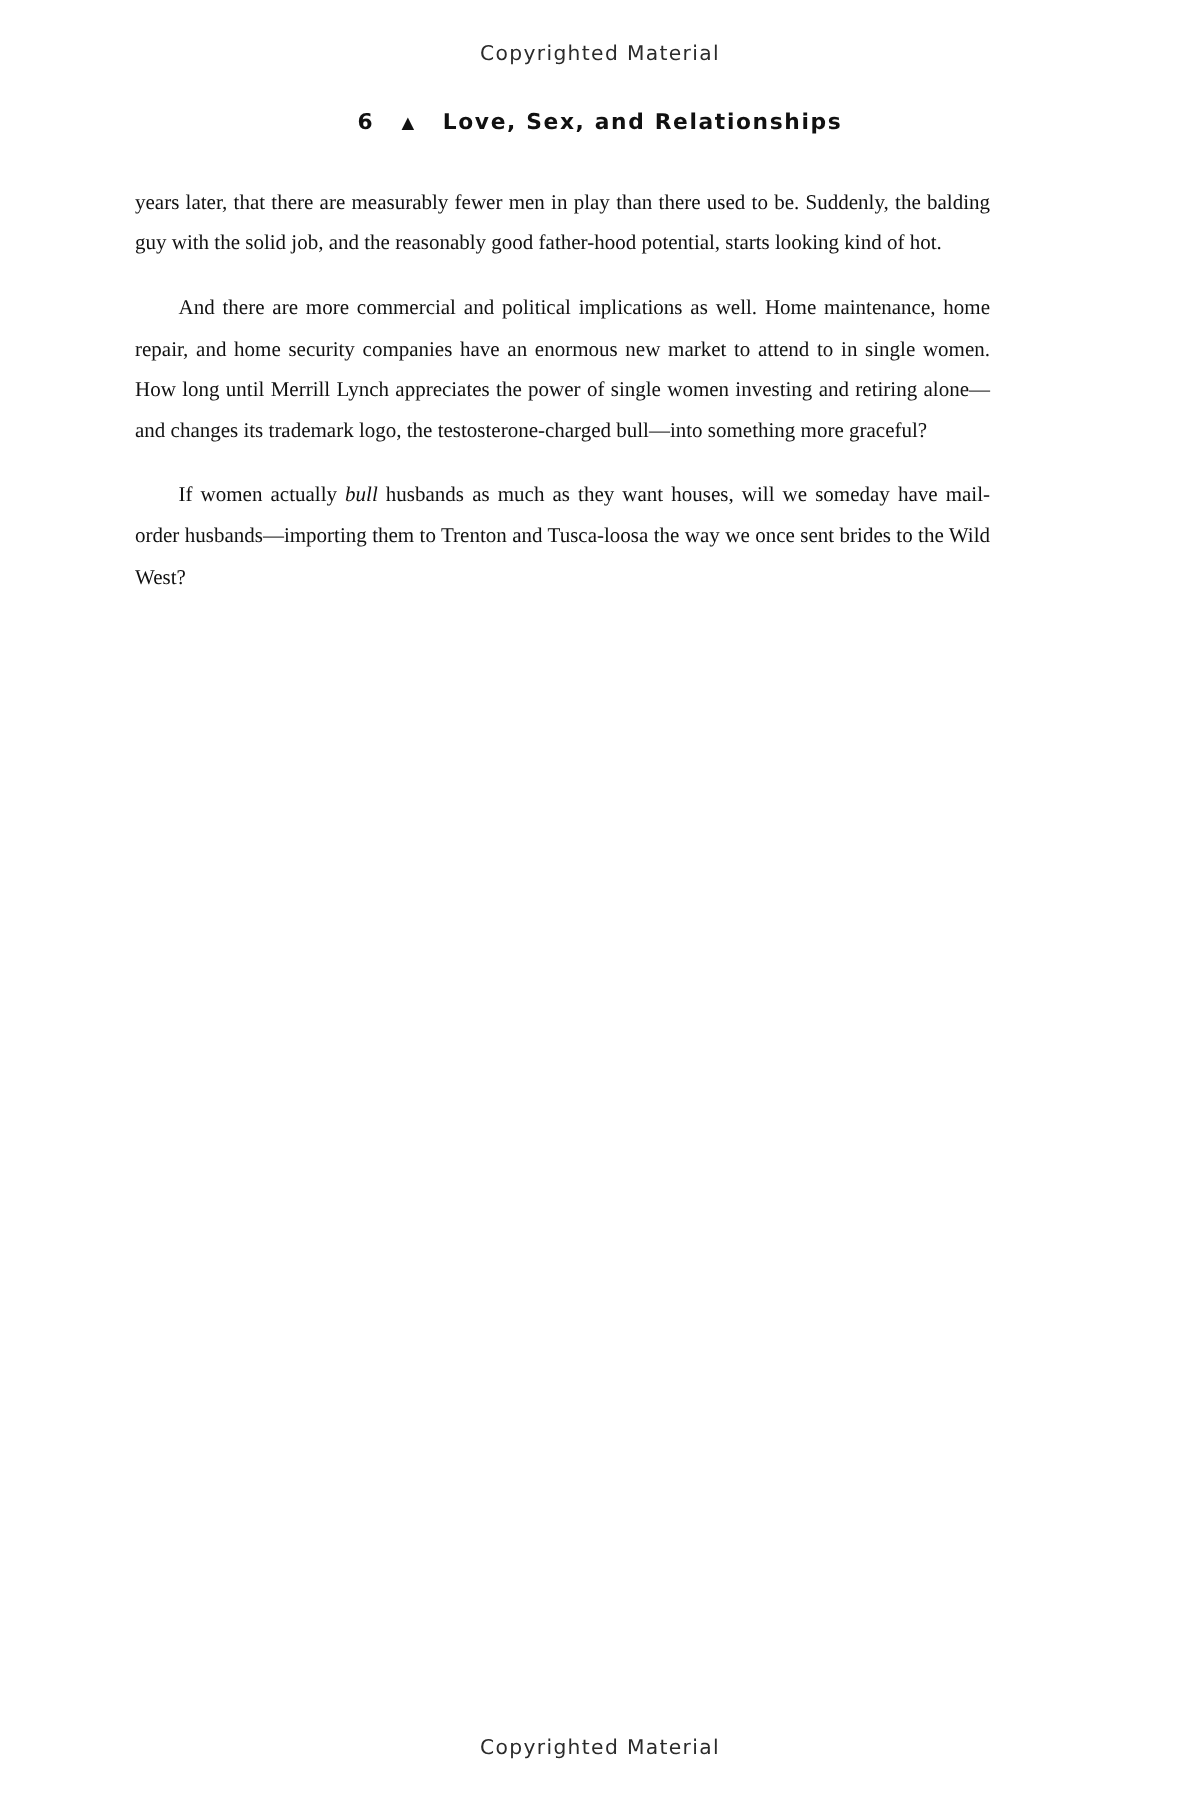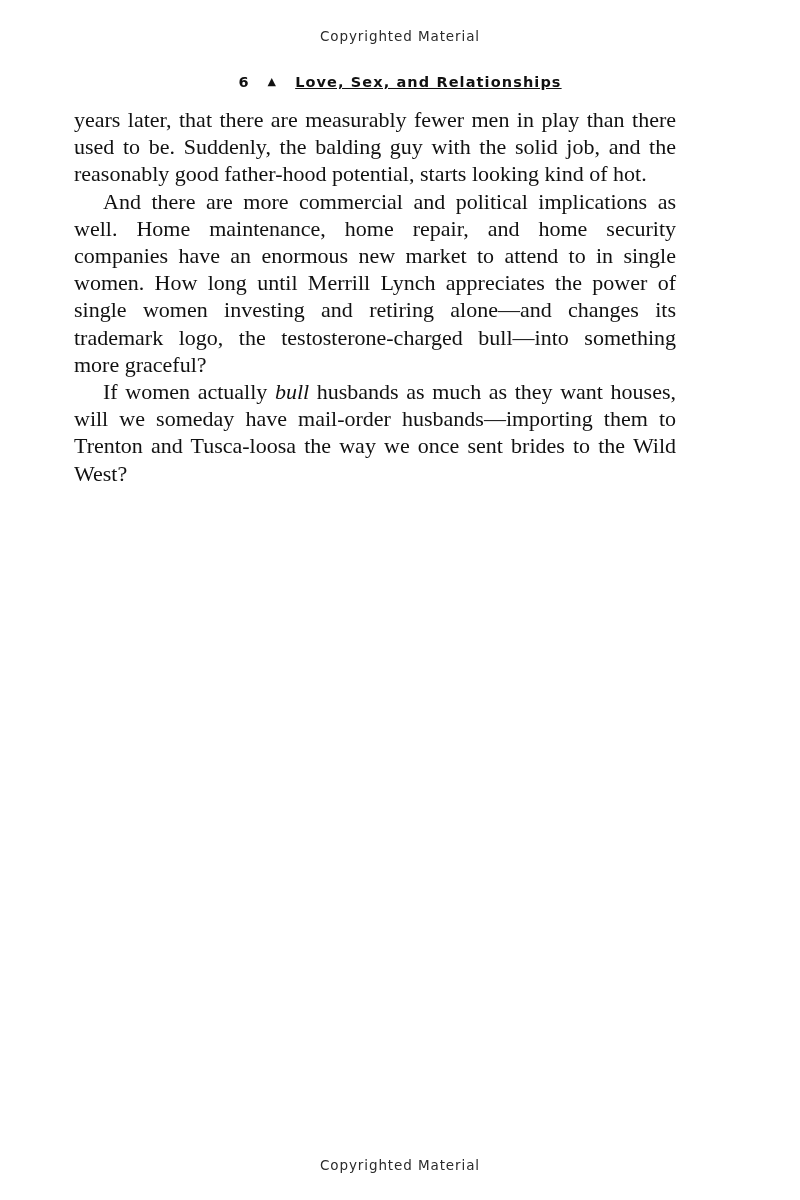--- a/index.html
+++ b/index.html
@@ -53,32 +53,31 @@
     padding-right: 18px;
   }
   .running-head .ornament {
     display: inline-block;
     font-size: 11px;
     padding-right: 18px;
     transform: translateY(-1px);
   }
   .running-head .title {
     display: inline-block;
-    text-decoration: underline;
   }
 
   .text-block {
     position: absolute;
     left: 74px;
     top: 106px;
     width: 602px;
   }
   p.body-par {
-    margin: 0;
-    font-size: 22px;
+    margin: 16px;
+    font-size: 14px;
     line-height: 27.2px;
     text-align: justify;
     text-justify: inter-word;
     hyphens: none;
   }
   p.body-par.indent {
     text-indent: 29px;
     font-family: Liberation Serif, serif;
   }
   p.body-par em {

